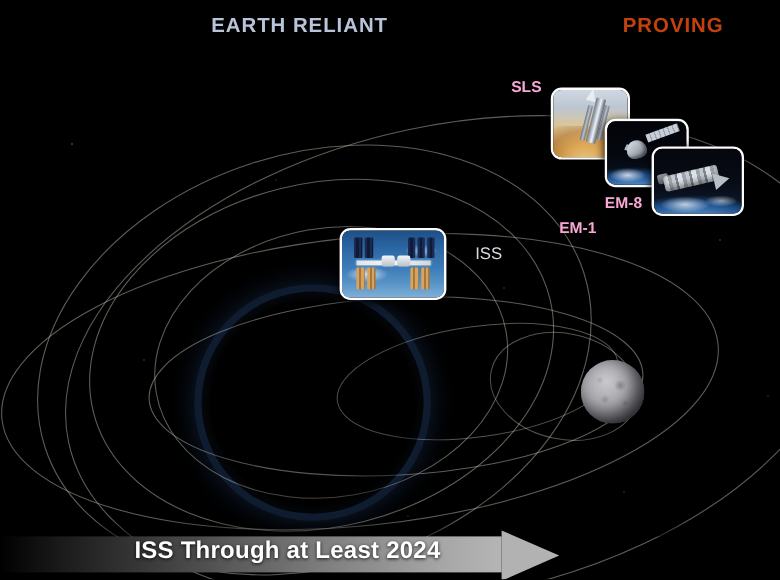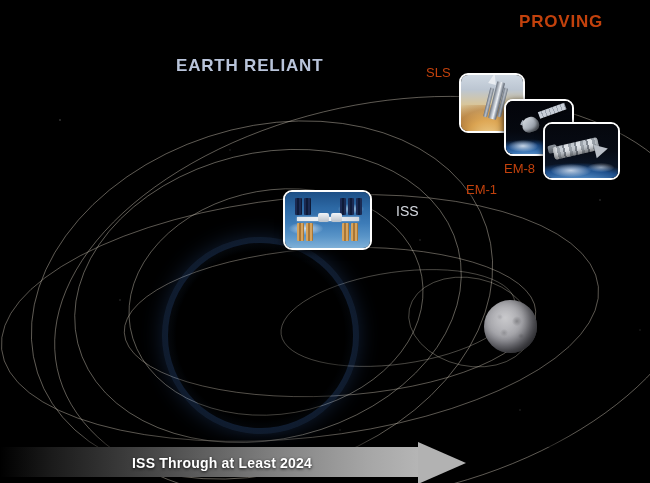--- a/index.html
+++ b/index.html
@@ -41,21 +41,21 @@
         #8795b2 82%,
         #9aa7c1 94%,
         #7e8ba6 100%);
   }
   .header-band::after{content:"";position:absolute;left:0;bottom:0;width:100%;height:16px;
     background:linear-gradient(to bottom,rgba(0,0,0,0),#000);}
 
   .hdr-label{position:absolute;top:12px;font-weight:bold;font-size:17px;
     letter-spacing:.8px;white-space:nowrap;}
   #lbl-earth-reliant{left:176px;color:#b9c4da;
-    text-shadow:0 1px 3px rgba(0,0,0,.75);margin-top:44px;}
+    text-shadow:0 1px 3px rgba(0,0,0,.75);}
   #lbl-proving{left:519px;color:#c2410c;
     text-shadow:0 1px 3px rgba(0,0,0,.6);}
 
   
   .orbits{position:absolute;inset:0;}
 
   
   .earth-wrap{position:absolute;left:168px;top:243px;width:185px;height:185px;}
   .earth{position:absolute;inset:0;border-radius:50%;overflow:hidden;
     background:
@@ -170,33 +170,33 @@
     background:linear-gradient(to bottom,#f2f5f8,#b9c1ca);}
   .iss-mod.m1{left:33px;} .iss-mod.m2{left:46px;}
   .arr{position:absolute;background:repeating-linear-gradient(90deg,
       var(--c1) 0 2px,var(--c2) 2px 4px);border-radius:1px;}
   .arr.dark{--c1:#1b2a52;--c2:#0e1a38;}
   .arr.gold{--c1:#d6a45e;--c2:#a87636;}
   .iss-label{position:absolute;left:380px;top:203px;font-size:14px;color:#d5d9e0;
     text-shadow:0 1px 3px #000;margin-left:16px;}
 
   
-  .cap{position:absolute;font-size:13px;color:#c2410c;text-shadow:0 1px 3px #000;white-space:nowrap;}
+  .cap{position:absolute;font-size:13px;color:#f9a8d4;text-shadow:0 1px 3px #000;white-space:nowrap;font-weight:bold;}
   #cap-sls{left:426px;top:65px;}
   #cap-em1{left:466px;top:137px;margin-top:45px;}
   #cap-em2{left:504px;top:161px;}
 
   
   .arrow-band{position:absolute;left:0;bottom:0;width:650px;height:46px;}
   .arrow-shaft{position:absolute;left:0;bottom:6px;width:418px;height:30px;
     background:linear-gradient(to right,#000 0%,#1a1a1a 12%,#4a4a4a 38%,#7d7d7d 64%,#a6a6a6 88%,#b5b5b5 100%);}
   .arrow-head{position:absolute;left:418px;bottom:-1px;width:0;height:0;
     border-top:21px solid transparent;border-bottom:21px solid transparent;
     border-left:48px solid #b2b2b2;}
-  .arrow-text{position:absolute;left:132px;bottom:12px;font-size:14px;font-weight:bold;
+  .arrow-text{position:absolute;left:112px;bottom:12px;font-size:20px;font-weight:bold;
     color:#fff;letter-spacing:.2px;text-shadow:0 1px 3px rgba(0,0,0,.9);white-space:nowrap;}
   .band-fade{position:absolute;left:0;bottom:36px;width:650px;height:14px;
     background:linear-gradient(to bottom,rgba(0,0,0,0),rgba(0,0,0,.55));}
 </style>
 </head>
 <body>
 
 <div id="stage">
 
   <div class="space"></div>

